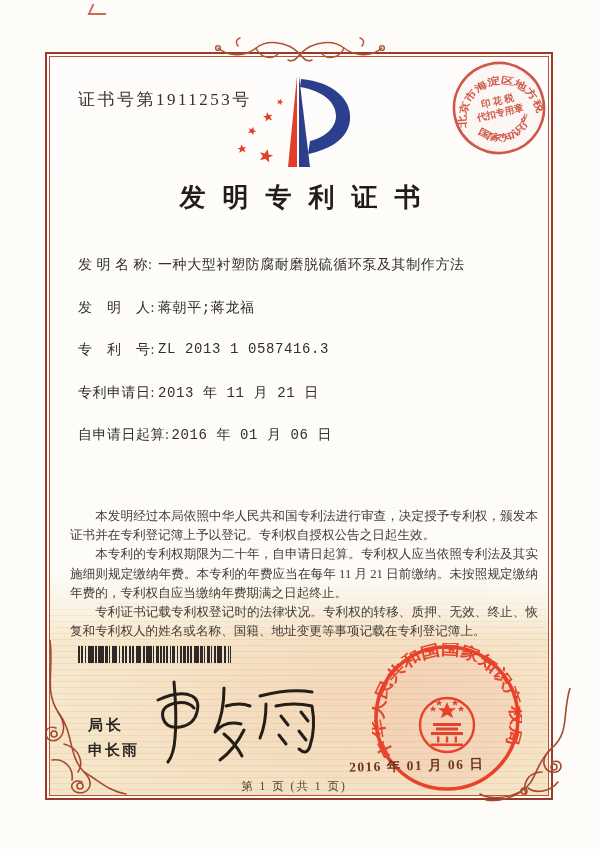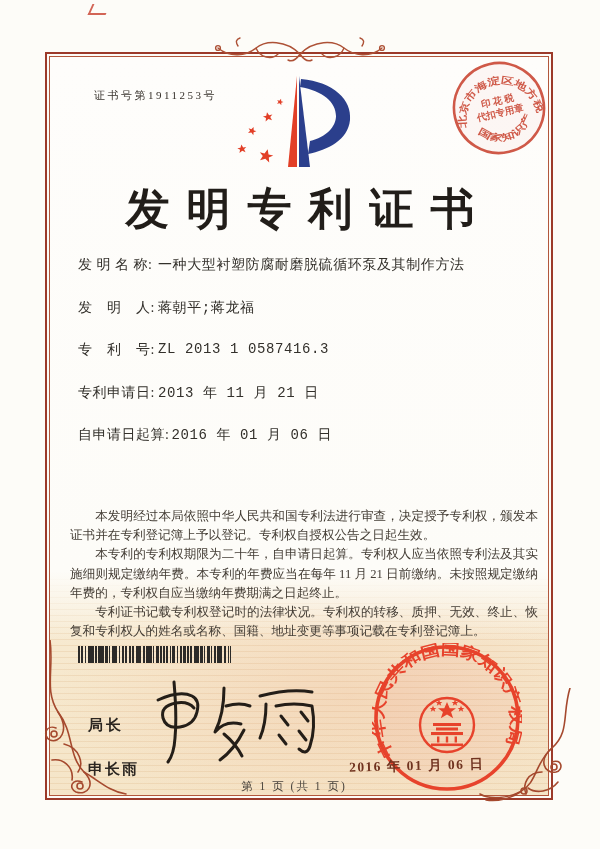--- a/index.html
+++ b/index.html
@@ -12,45 +12,45 @@
 
   
   .interior{position:absolute;left:49px;top:56px;width:500px;height:740px;
     background:
       radial-gradient(420px 190px at 300px 640px, rgba(235,160,120,0.22), rgba(235,160,120,0) 70%),
       repeating-linear-gradient(0deg, rgba(201,146,85,0.16) 0 1px, rgba(201,146,85,0) 1px 6px),
       linear-gradient(180deg,#fbf3e2 0%,#f8edd6 60%,#f5e5c8 100%);}
   .white-panel{position:absolute;left:49px;top:56px;width:500px;height:586px;
     background:linear-gradient(180deg,#fefdfb 0%,#fdfcf8 88%,rgba(253,250,242,0) 100%);}
 
-  .cert-no{position:absolute;left:78px;top:88px;font-size:11px;letter-spacing:2.5px;color:#37322c;margin-left:16px;}
+  .cert-no{position:absolute;left:78px;top:88px;font-size:17px;letter-spacing:2.5px;color:#37322c;}
   .reg-mark{position:absolute;left:90px;top:4px;width:16px;height:9px;border-bottom:2px solid #c8402e;border-left:2px solid #c8402e;transform:skewX(-24deg);opacity:.8;}
 
-  .title{position:absolute;left:0;top:180px;width:600px;text-align:center;font-size:44px;font-weight:600;
+  .title{position:absolute;left:0;top:180px;width:600px;text-align:center;font-size:26px;font-weight:600;
     letter-spacing:17px;padding-left:17px;box-sizing:border-box;color:#211d19;}
 
   .fields{position:absolute;left:78px;top:256px;width:462px;}
   .field-row{display:flex;align-items:flex-start;margin-bottom:24.5px;font-size:14px;color:#33302b;}
   .field-label{flex:0 0 78px;letter-spacing:.5px;white-space:nowrap;}
   .field-value{margin-left:2px;letter-spacing:.6px;font-family:Liberation Mono, monospace;}
 
   .body-text{position:absolute;left:70px;top:507px;width:468px;font-size:12.6px;line-height:19.2px;
     color:#433c34;text-align:justify;}
   .body-text p{margin:0;text-indent:2em;}
 
   .barcode{position:absolute;left:78px;top:646px;width:153px;height:17px;
     background:
       repeating-linear-gradient(90deg,#2c2a28 0 1.6px,transparent 1.6px 3.4px),
       repeating-linear-gradient(90deg,#2c2a28 0 1px,transparent 1px 7.3px),
       repeating-linear-gradient(90deg,#2c2a28 0 2.4px,transparent 2.4px 11.7px);}
 
   .signer{position:absolute;left:88px;top:716px;color:#2c2722;
     font-family:"Liberation Sans","DejaVu Sans",sans-serif;font-weight:700;}
   .signer-title{font-size:15px;letter-spacing:3px;}
-  .signer-name{font-size:15px;letter-spacing:2px;margin-top:25px;}
+  .signer-name{font-size:15px;letter-spacing:2px;margin-top:6px;}
 
   .signature-svg{position:absolute;left:128px;top:668px;}
   .seal-svg{position:absolute;left:372px;top:643px;}
   .stamp-svg{position:absolute;left:449px;top:58px;transform:rotate(-13deg);}
   .logo-svg{position:absolute;left:231px;top:70px;}
 
   .seal-date{position:absolute;left:349px;top:757px;font-size:13.5px;font-weight:700;color:#703320;
     letter-spacing:1.5px;transform:rotate(-1.5deg);white-space:nowrap;}
 
   .footer-page{position:absolute;left:0;top:779px;width:588px;text-align:center;font-size:11.5px;

